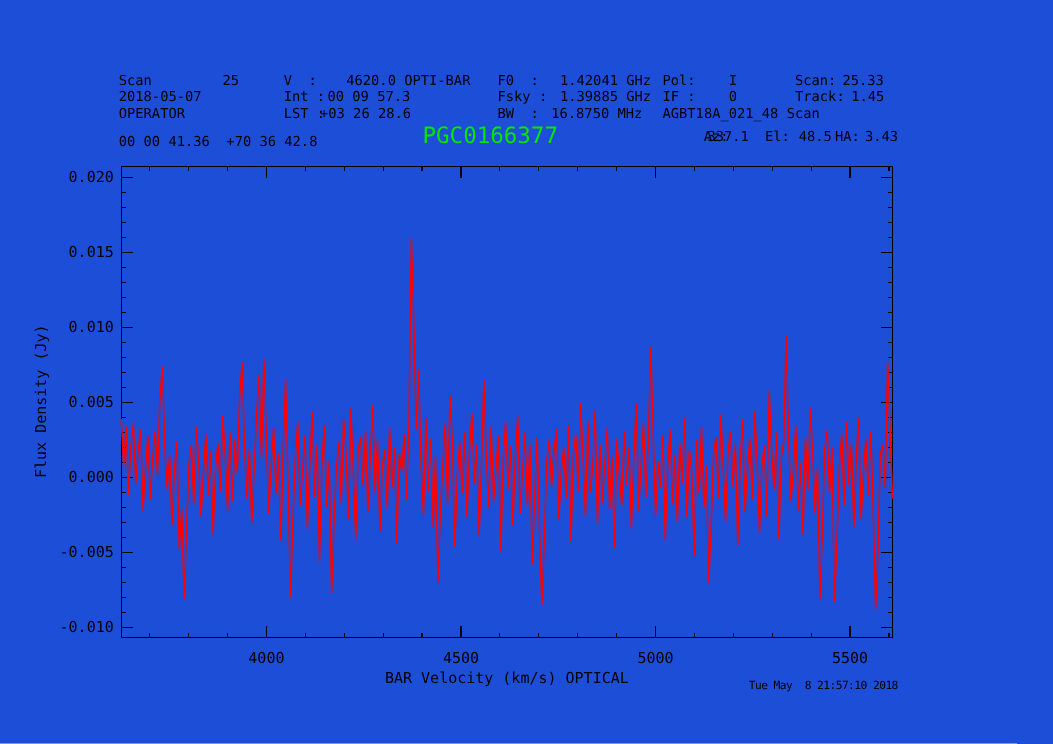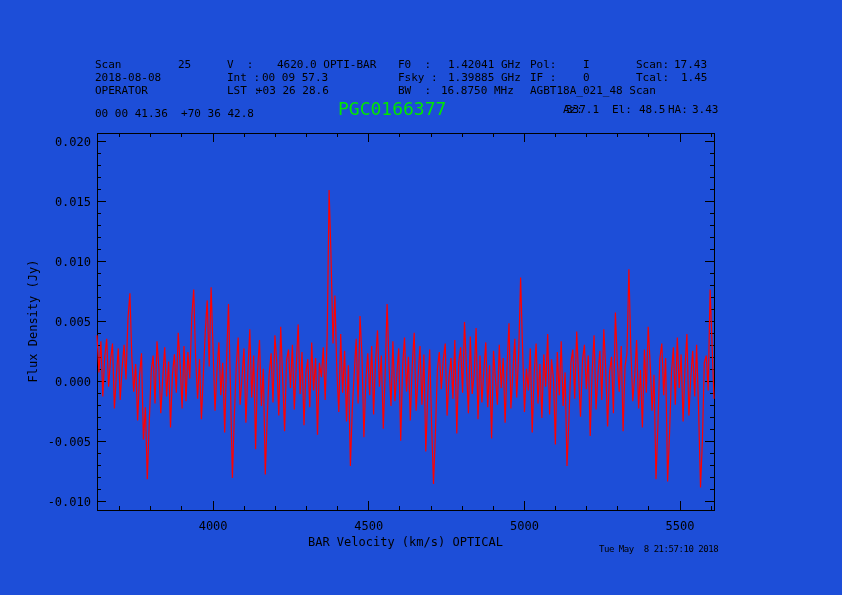--- a/index.html
+++ b/index.html
@@ -20,30 +20,30 @@
 
     <span class="h" style="left:95px;top:59px">Scan</span>
     <span class="h" style="left:178px;top:59px">25</span>
     <span class="h" style="left:227px;top:59px">V  :</span>
     <span class="h" style="left:277px;top:59px">4620.0 OPTI-BAR</span>
     <span class="h" style="left:398px;top:59px">F0  :</span>
     <span class="h" style="left:448px;top:59px">1.42041 GHz</span>
     <span class="h" style="left:530px;top:59px">Pol:</span>
     <span class="h" style="left:583px;top:59px">I</span>
     <span class="h" style="left:636px;top:59px">Scan:</span>
-    <span class="h" style="left:674px;top:59px">17.43</span>
+    <span class="h" style="left:674px;top:59px">25.33</span>
 
-    <span class="h" style="left:95px;top:72px">2018-08-08</span>
+    <span class="h" style="left:95px;top:72px">2018-05-07</span>
     <span class="h" style="left:227px;top:72px">Int :</span>
     <span class="h" style="left:262px;top:72px">00 09 57.3</span>
     <span class="h" style="left:398px;top:72px">Fsky :</span>
     <span class="h" style="left:448px;top:72px">1.39885 GHz</span>
     <span class="h" style="left:530px;top:72px">IF :</span>
     <span class="h" style="left:583px;top:72px">0</span>
-    <span class="h" style="left:636px;top:72px">Tcal:</span>
+    <span class="h" style="left:636px;top:72px">Track:</span>
     <span class="h" style="left:681px;top:72px">1.45</span>
 
     <span class="h" style="left:95px;top:85px">OPERATOR</span>
     <span class="h" style="left:227px;top:85px">LST :</span>
     <span class="h" style="left:256px;top:85px">+03 26 28.6</span>
     <span class="h" style="left:398px;top:85px">BW  :</span>
     <span class="h" style="left:441px;top:85px">16.8750 MHz</span>
     <span class="h" style="left:530px;top:85px">AGBT18A_021_48 Scan</span>
 
     <span class="h" style="left:95px;top:108px">00 00 41.36  +70 36 42.8</span>

